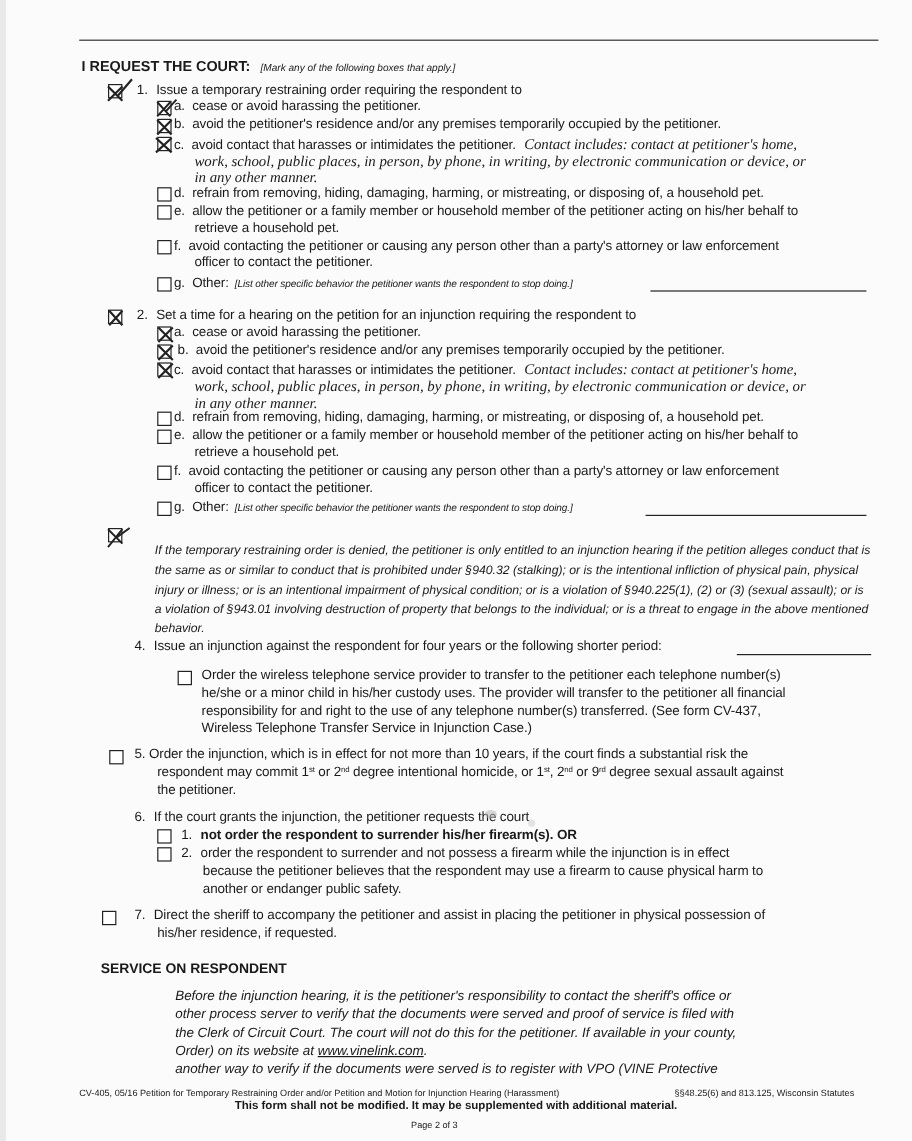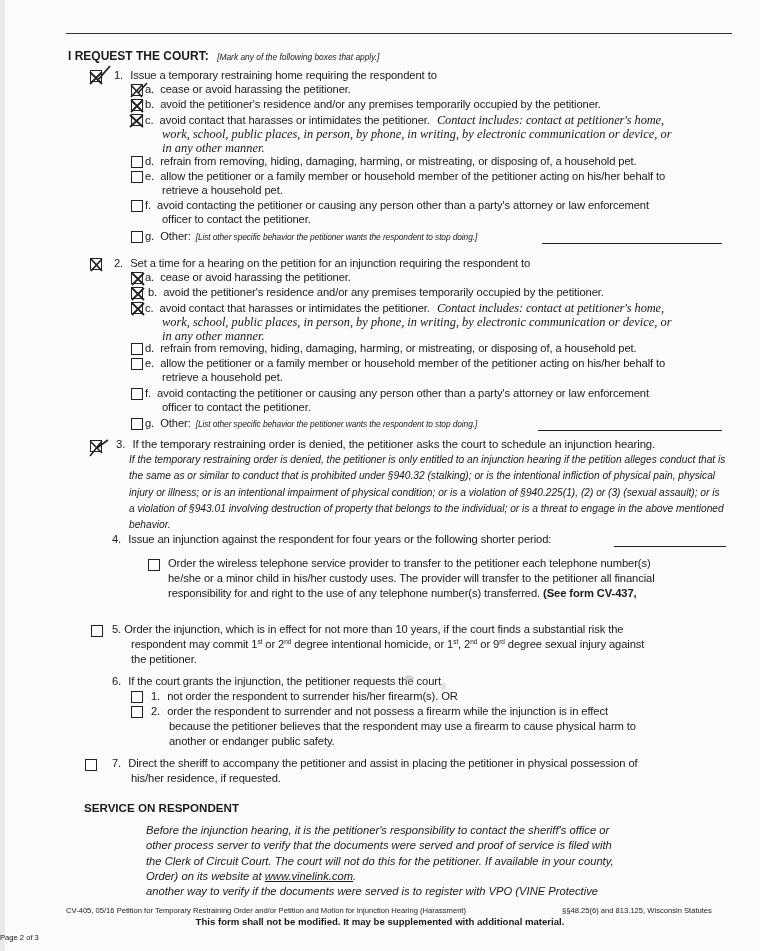--- a/index.html
+++ b/index.html
@@ -10,21 +10,21 @@
     color: #1a1a1a;
     position: relative;
   }
   .edge { position: absolute; left: 0; top: 0; width: 5px; height: 951px; background: #e9e9e9; }
   .page { position: absolute; left: 0; top: 0; width: 760px; height: 951px; border-radius: 32px; }
   .rule { position: absolute; left: 66px; top: 33px; width: 666px; height: 0; border-top: 1.4px solid #333; }
   .abs { position: absolute; white-space: nowrap; }
   .sans { font-family: "Liberation Sans", sans-serif; font-size: 11.2px; letter-spacing: -0.1px; }
   .serif-i { font-family: "Liberation Serif", serif; font-style: italic; font-size: 12.4px; }
   .hint { font-style: italic; font-size: 8.4px; }
-  .bold { font-weight: bold; }
+  .bold { font-weight: normal; }
   .heading { font-weight: bold; font-size: 12px; }
   .cb {
     position: absolute; width: 10px; height: 10px;
     border: 1.3px solid #222; background: #fff; box-sizing: content-box;
   }
   .cb svg { position: absolute; left: -3px; top: -5px; overflow: visible; }
   .blank { display: inline-block; border-bottom: 1px solid #222; height: 9px; vertical-align: baseline; }
   .small-italic { font-style: italic; font-size: 10.2px; line-height: 16.3px; white-space: normal; }
   .footer { font-size: 7.6px; }
   .footer-bold { font-size: 9.6px; font-weight: bold; }
@@ -46,21 +46,21 @@
     <span class="hint" style="margin-left:4px;">[Mark any of the following boxes that apply.]</span>
   </div>
 
   <div class="cb" style="left:90px; top:70px;">
     <svg width="22" height="20">
         <path d="M2 6 L14 18 M14 6 L2 18 M10 14 L22 0" stroke="#222" stroke-width="1.8" fill="none"></path>
       </svg>
   </div>
   <div class="abs sans" style="left:114px; top:69px;">
     <span>1.</span>
-    <span style="margin-left:4px;">Issue a temporary restraining home requiring the respondent to</span>
+    <span style="margin-left:4px;">Issue a temporary restraining order requiring the respondent to</span>
   </div>
 
   <div class="cb" style="left:131px; top:84px;">
     <svg width="20" height="20">
         <path d="M2 5 L13 17 M13 5 L2 17 M9 13 L18 3" stroke="#222" stroke-width="1.6" fill="none"></path>
       </svg>
   </div>
   <div class="abs sans" style="left:145px; top:83px;">
     <span>a.</span>
     <span style="margin-left:3px;">cease or avoid harassing the petitioner.</span>
@@ -189,61 +189,58 @@
     <span class="hint" style="margin-left:2px;">[List other specific behavior the petitioner wants the respondent to stop doing.]</span>
   </div>
   <div class="abs" style="left:538px; top:417px;">
     <span class="blank" style="width:184px;"></span>
   </div>
 
   <div class="cb" style="left:90px; top:440px;">
     <svg width="20" height="22">
         <path d="M2 5 L14 17 M14 5 L2 20 M9 12 L20 4" stroke="#222" stroke-width="1.6" fill="none"></path>
       </svg>
-  </div>
-  <div class="abs sans" style="left:116px; top:438px; font-size:11.4px;">
-    <span>3.</span>
-    <span style="margin-left:4px;">If the temporary restraining order is denied, the petitioner asks the court to schedule an injunction hearing.</span>
   </div>
   <div class="abs small-italic" style="left:129px; top:452px; width:598px;">If the temporary restraining order is denied, the petitioner is only entitled to an injunction hearing if the petition alleges conduct that is the same as or similar to conduct that is prohibited under §940.32 (stalking); or is the intentional infliction of physical pain, physical injury or illness; or is an intentional impairment of physical condition; or is a violation of §940.225(1), (2) or (3) (sexual assault); or is a violation of §943.01 involving destruction of property that belongs to the individual; or is a threat to engage in the above mentioned behavior.</div>
 
   <div class="abs sans" style="left:112px; top:533px;">
     <span>4.</span>
     <span style="margin-left:4px;">Issue an injunction against the respondent for four years or the following shorter period:</span>
   </div>
   <div class="abs" style="left:614px; top:533px;">
     <span class="blank" style="width:112px;"></span>
   </div>
 
   <div class="cb" style="left:148px; top:559px;"></div>
   <div class="abs sans" style="left:168px; top:557px;">Order the wireless telephone service provider to transfer to the petitioner each telephone number(s)</div>
   <div class="abs sans" style="left:168px; top:572px;">he/she or a minor child in his/her custody uses.  The provider will transfer to the petitioner all financial</div>
   <div class="abs sans" style="left:168px; top:587px;">
     <span>responsibility for and right to the use of any telephone number(s) transferred.</span>
     <span class="bold">(See form CV-437,</span>
   </div>
+  <div class="abs sans bold" style="left:168px; top:601px;">Wireless Telephone Transfer Service in Injunction Case.)</div>
 
   <div class="cb" style="left:91px; top:625px;"></div>
   <div class="abs sans" style="left:112px; top:623px;">
     <span>5.</span>
     <span style="margin-left:0;">Order the injunction, which is in effect for not more than 10 years, if the court finds a substantial risk the</span>
   </div>
   <div class="abs sans" style="left:131px; top:638px;">
-    <span>respondent may commit 1</span><sup>st</sup><span> or 2</span><sup>nd</sup><span> degree intentional homicide, or 1</span><sup>st</sup><span>, 2</span><sup>nd</sup><span> or 9</span><sup>rd</sup><span> degree sexual injury against</span>
+    <span>respondent may commit 1</span><sup>st</sup><span> or 2</span><sup>nd</sup><span> degree intentional homicide, or 1</span><sup>st</sup><span>, 2</span><sup>nd</sup><span> or 9</span><sup>rd</sup><span> degree sexual assault against</span>
   </div>
   <div class="abs sans" style="left:131px; top:653px;">the petitioner.</div>
 
   <div class="abs sans" style="left:112px; top:675px;">
     <span>6.</span>
     <span style="margin-left:4px;">If the court grants the injunction, the petitioner requests the court</span>
   </div>
   <div class="cb" style="left:131px; top:691px;"></div>
   <div class="abs sans" style="left:151px; top:690px;">
     <span>1.</span>
-    <span style="margin-left:4px;">not order the respondent to surrender his/her firearm(s). OR</span>
+    <span style="margin-left:4px;font-weight:bold;">not order the respondent to surrender his/her firearm(s). OR</span>
   </div>
   <div class="cb" style="left:131px; top:706px;"></div>
   <div class="abs sans" style="left:151px; top:705px;">
     <span>2.</span>
     <span style="margin-left:4px;text-align:right;">order the respondent to surrender and not possess a firearm while the injunction is in effect</span>
   </div>
   <div class="abs sans" style="left:169px; top:720px;">because the petitioner believes that the respondent may use a firearm to cause physical harm to</div>
   <div class="abs sans" style="left:169px; top:735px;">another or endanger public safety.</div>
 
   <div class="cb" style="left:85px; top:759px;"></div>
@@ -258,17 +255,17 @@
     <div>Before the injunction hearing, it is the petitioner's responsibility to contact the sheriff's office or</div>
     <div>other process server to verify that the documents were served and proof of service is filed with</div>
     <div>the Clerk of Circuit Court. The court will not do this for the petitioner. If available in your county,</div>
     <div><span>Order) on its website at </span><a class="link">www.vinelink.com</a><span>.</span></div>
     <div>another way to verify if the documents were served is to register with VPO (VINE Protective</div>
   </div>
 
   <div class="abs footer" style="left:66px; top:906px;">CV-405, 05/16 Petition for Temporary Restraining Order and/or Petition and Motion for Injunction Hearing (Harassment)</div>
   <div class="abs footer" style="left:562px; top:906px;">§§48.25(6) and 813.125, Wisconsin Statutes</div>
   <div class="abs footer-bold" style="left:0; width:760px; text-align:center; top:916px;">This form shall not be modified. It may be supplemented with additional material.</div>
-  <div class="abs footer" style="left:0; width:692px; text-align:left; top:933px;">Page 2 of 3</div>
+  <div class="abs footer" style="left:0; width:692px; text-align:center; top:933px;padding-left:16px;">Page 2 of 3</div>
 
   <div class="smudge" style="left:404px; top:675px; width:10px; height:7px;"></div>
   <div class="smudge" style="left:440px; top:683px; width:6px; height:6px; opacity:0.35;"></div>
 </div>
 
 </body></html>

